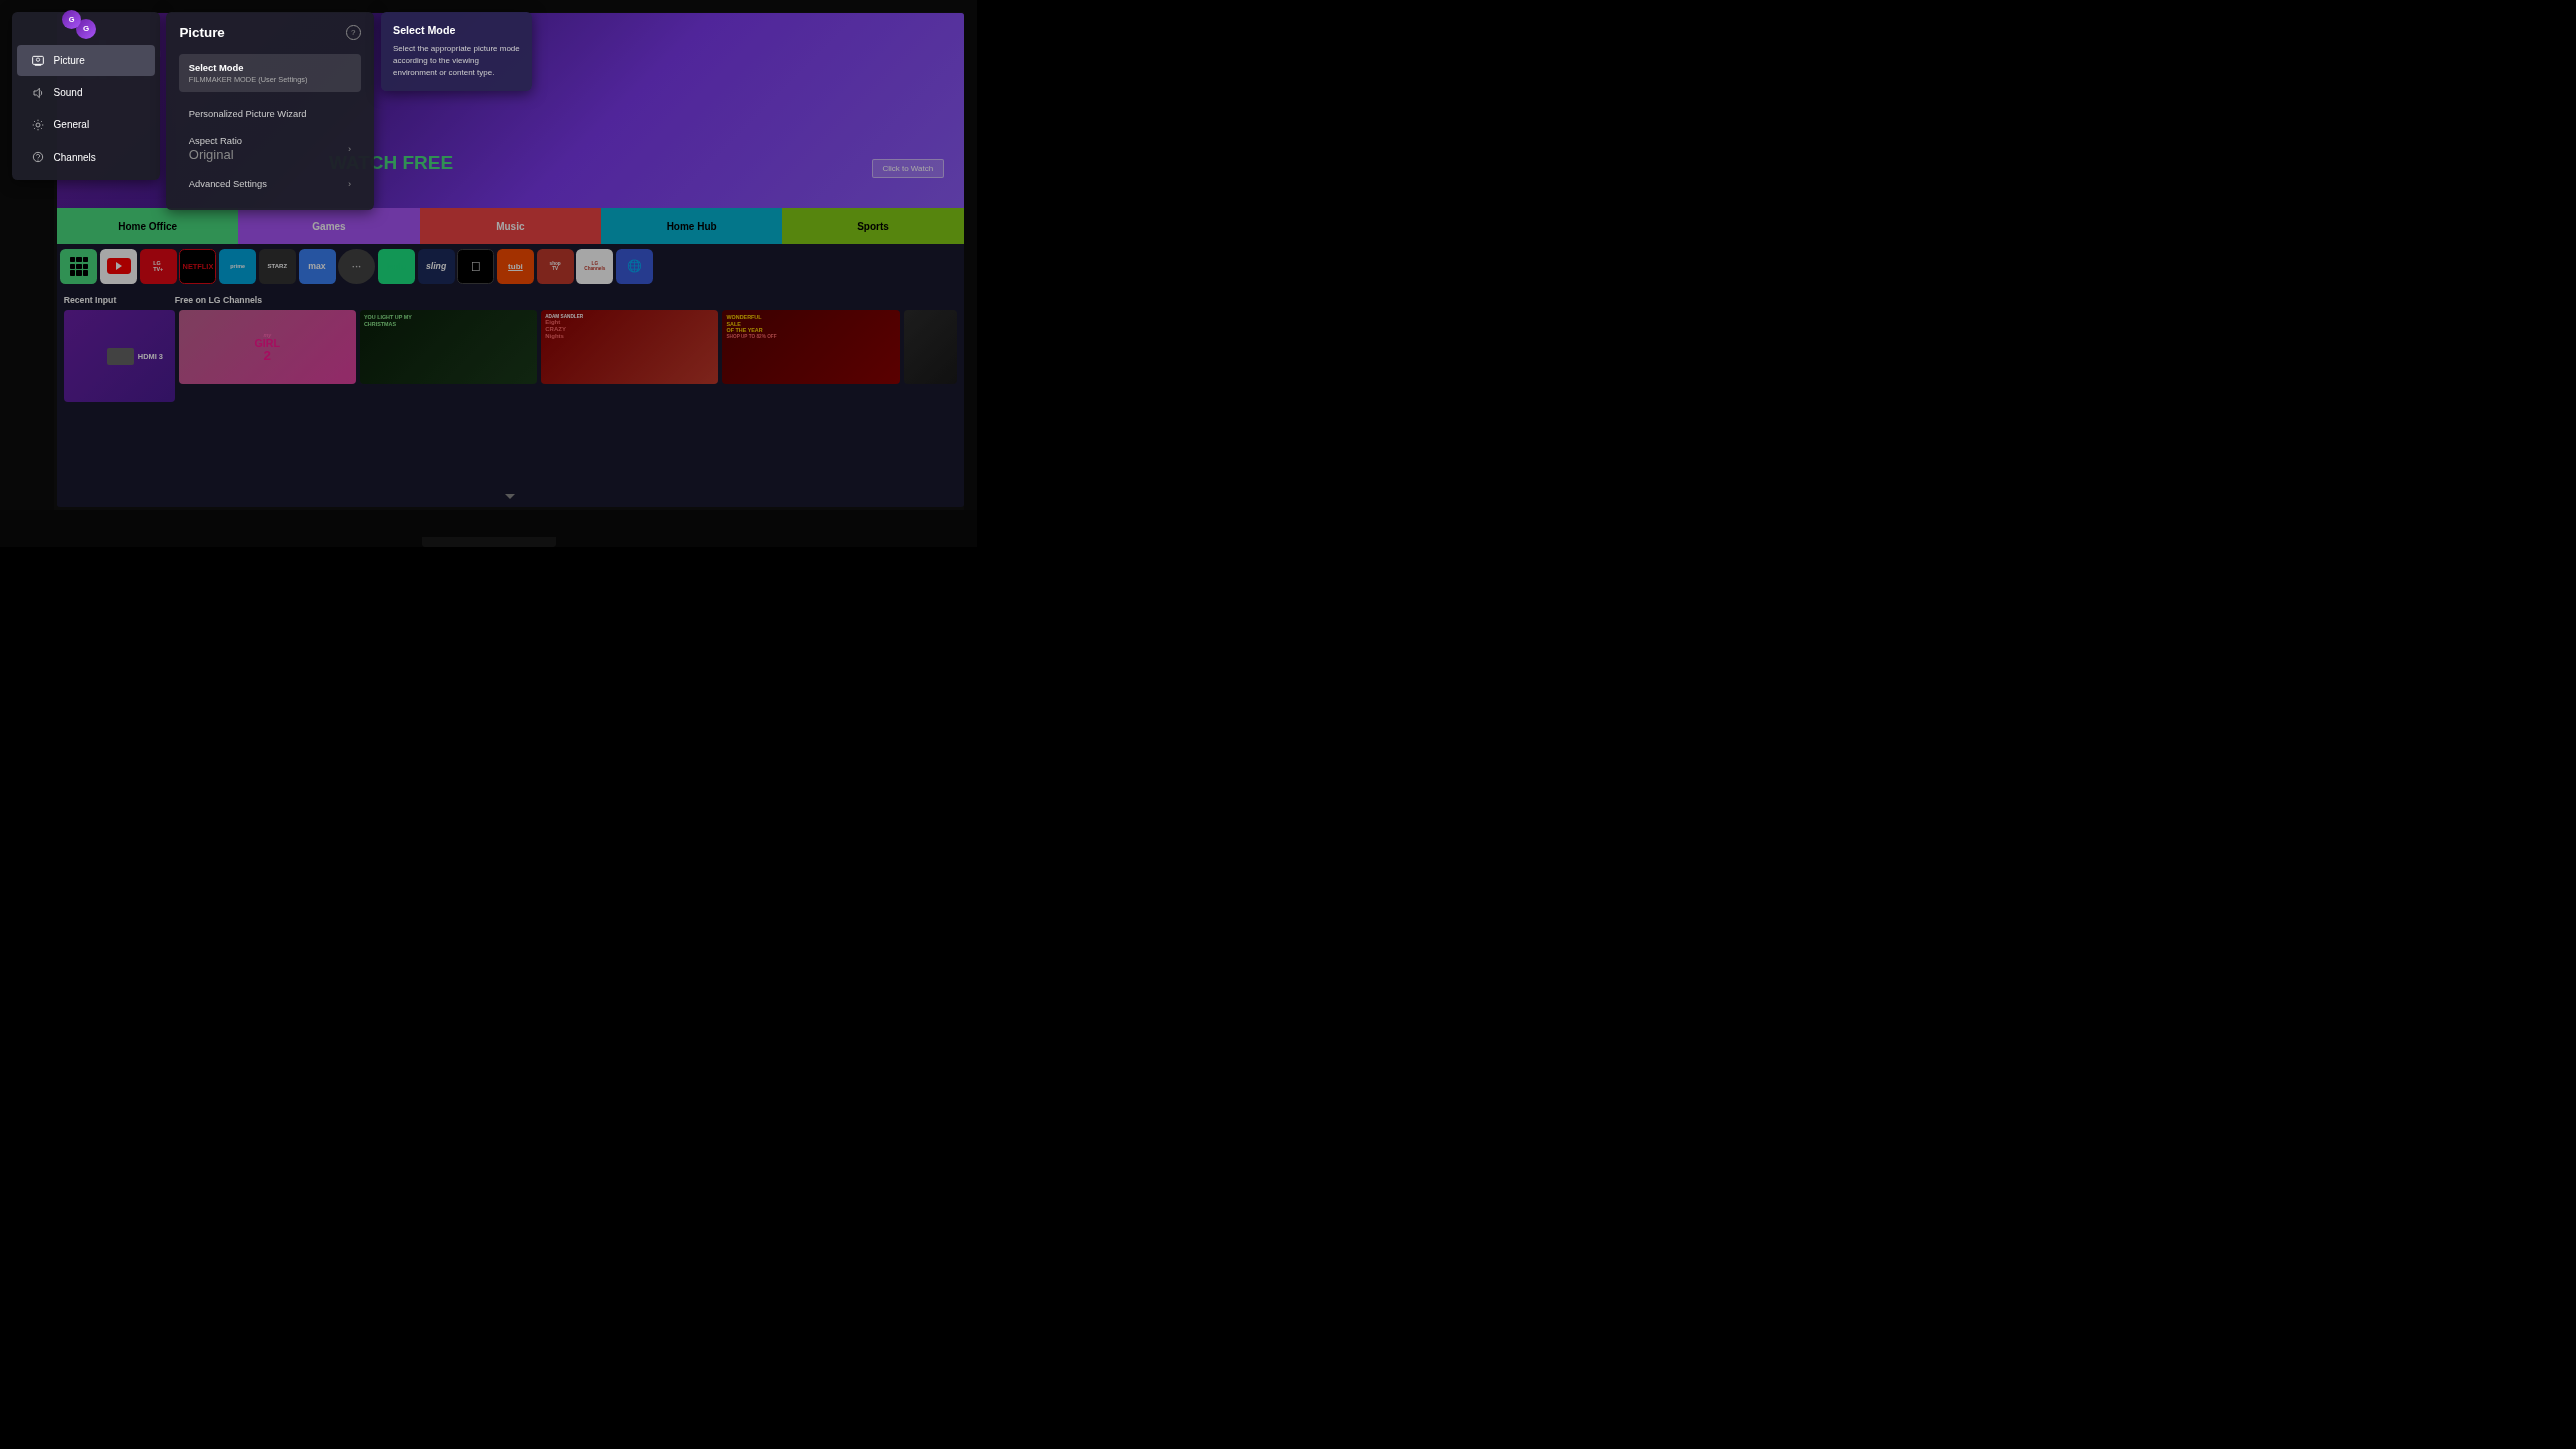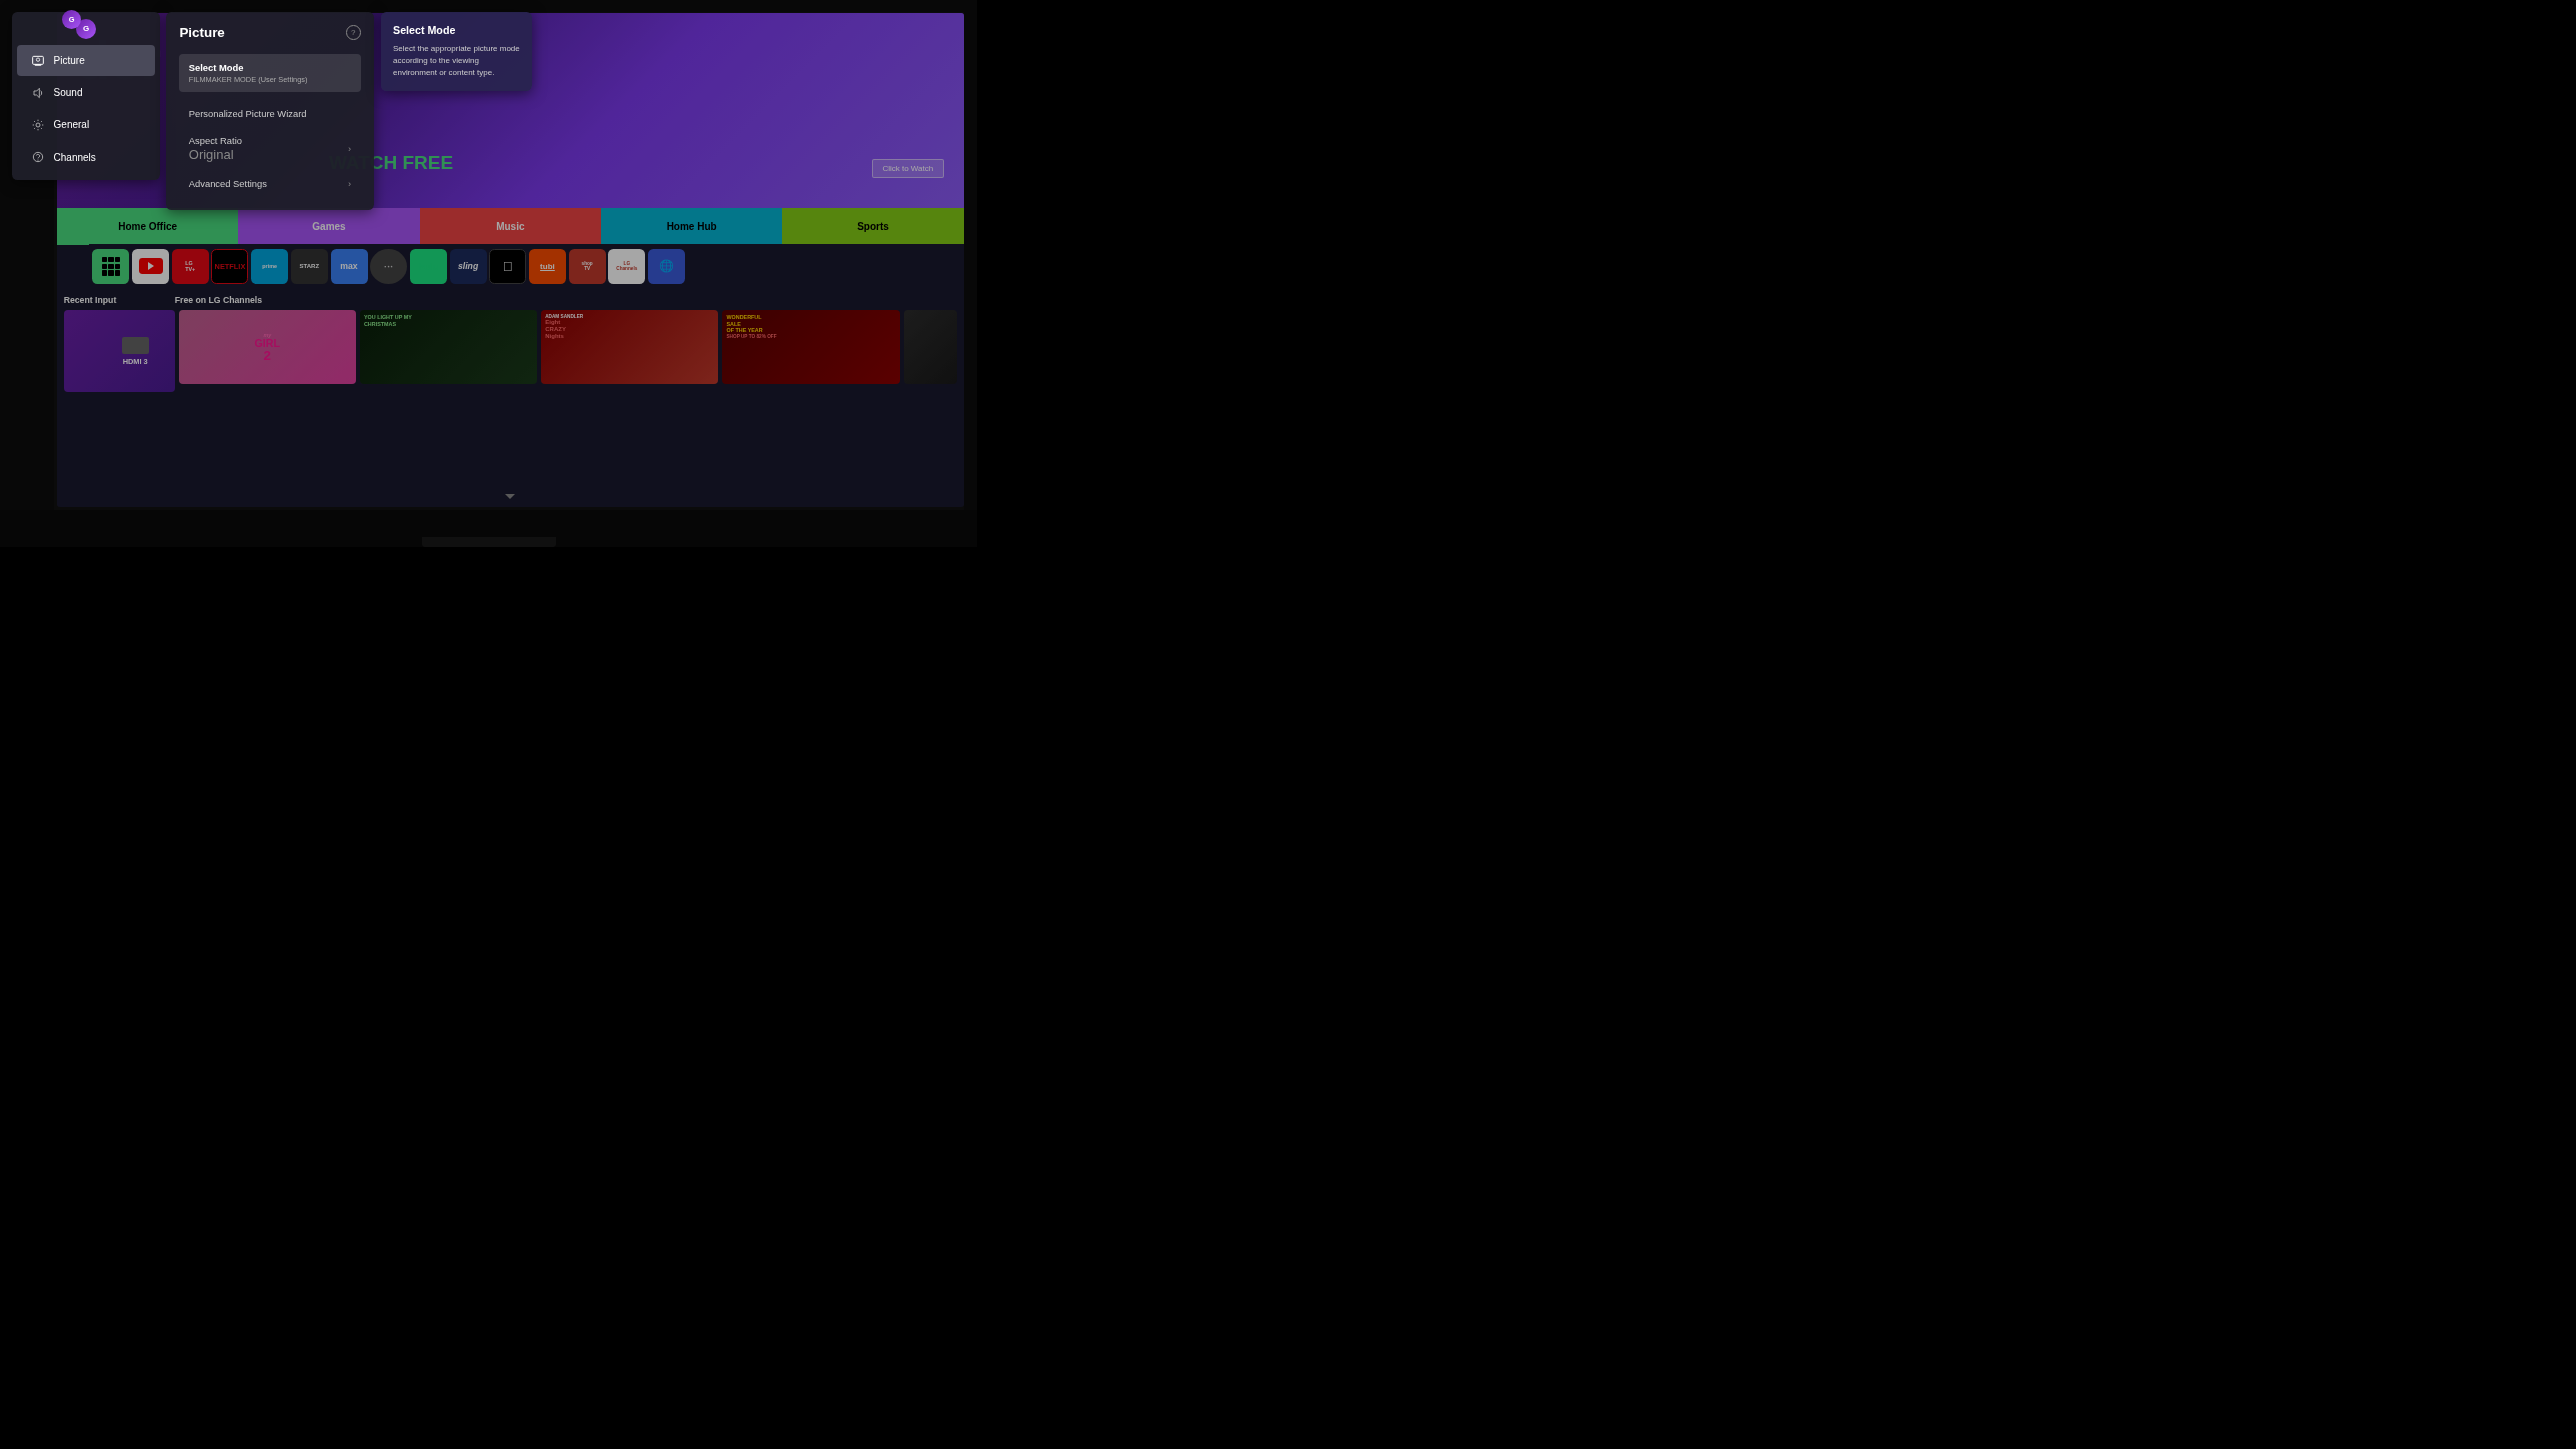--- a/index.html
+++ b/index.html
@@ -117,21 +117,20 @@
       position: absolute;
       top: 231px;
       left: 0;
       right: 0;
       height: 44px;
       display: flex;
       gap: 2.7px;
       padding: 3.4px 3.4px;
       background: #1a1a2e;
       align-items: center;
-      margin-left: 32px;
     }
 
     .app-icon {
       width: 37px;
       height: 35px;
       border-radius: 5.4px;
       display: flex;
       align-items: center;
       justify-content: center;
       cursor: pointer;
@@ -213,24 +212,24 @@
     .content-card {
       border-radius: 4px;
       overflow: hidden;
       cursor: pointer;
       background: #333;
       flex-shrink: 0;
     }
 
     .content-card.recent-input {
       width: 111px;
-      height: 82px;
+      height: 92px;
       background: linear-gradient(135deg, #6b21a8, #4c1d95);
       display: flex;
-      flex-direction: column;
+      flex-direction: row;
       align-items: center;
       justify-content: center;
       gap: 3.4px;
       padding-left: 32px;
     }
 
     .hdmi-icon {
       width: 27px;
       height: 17px;
       background: #666;

